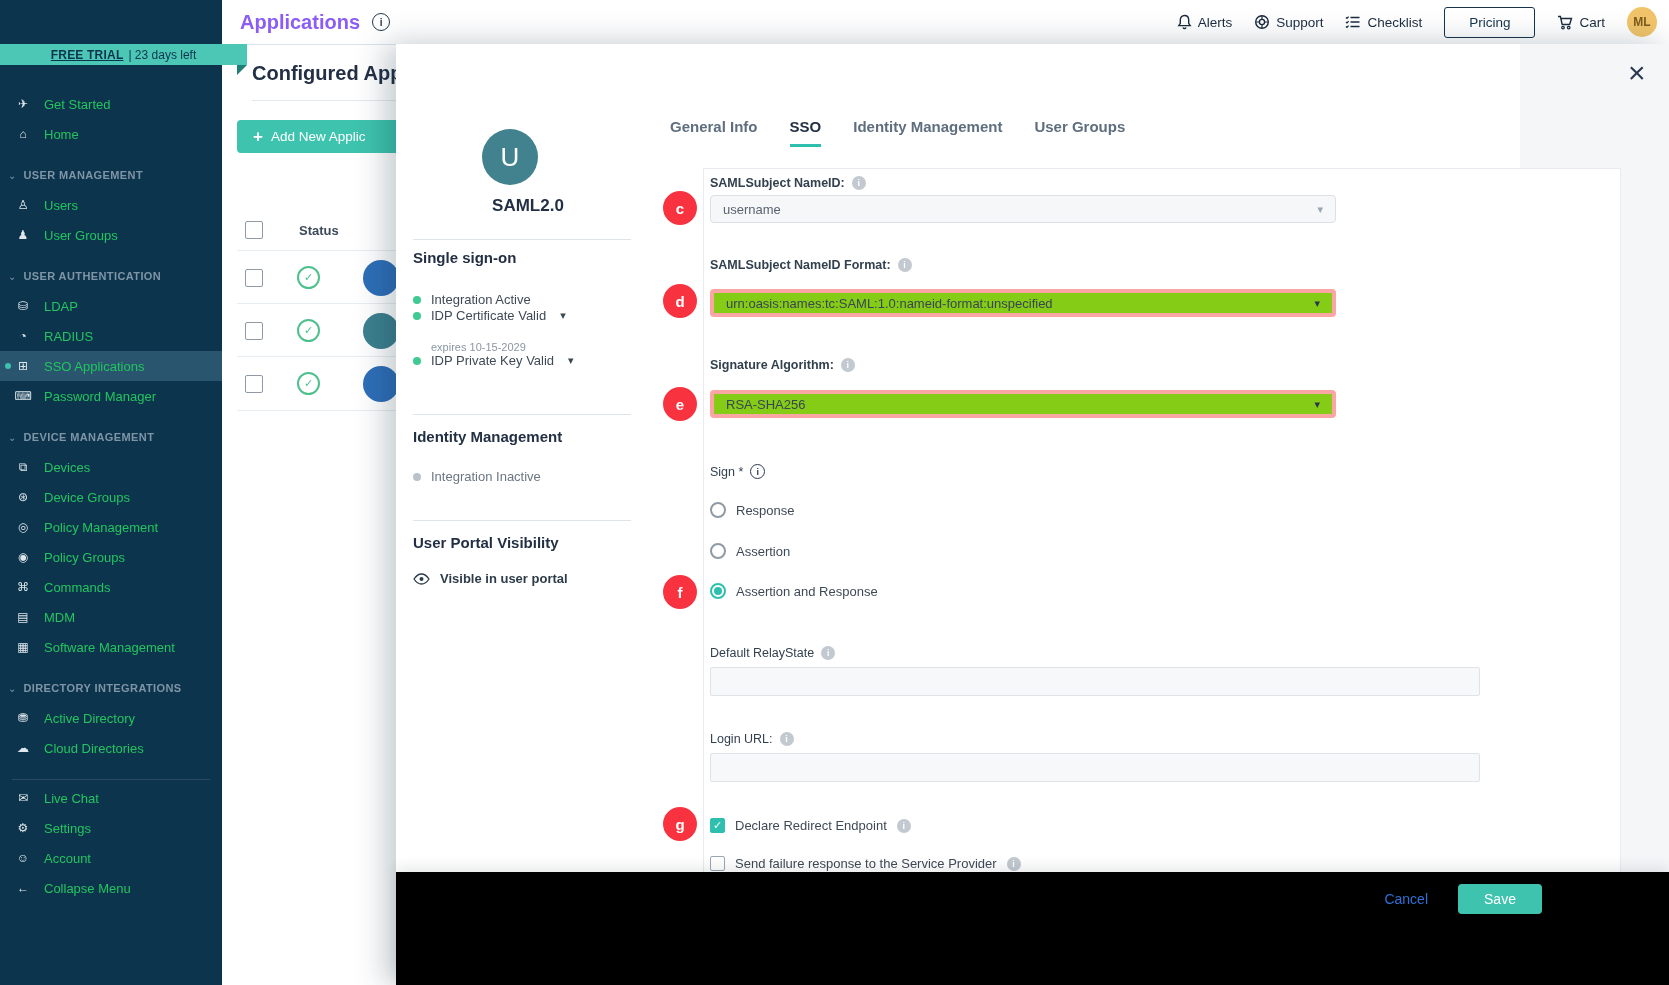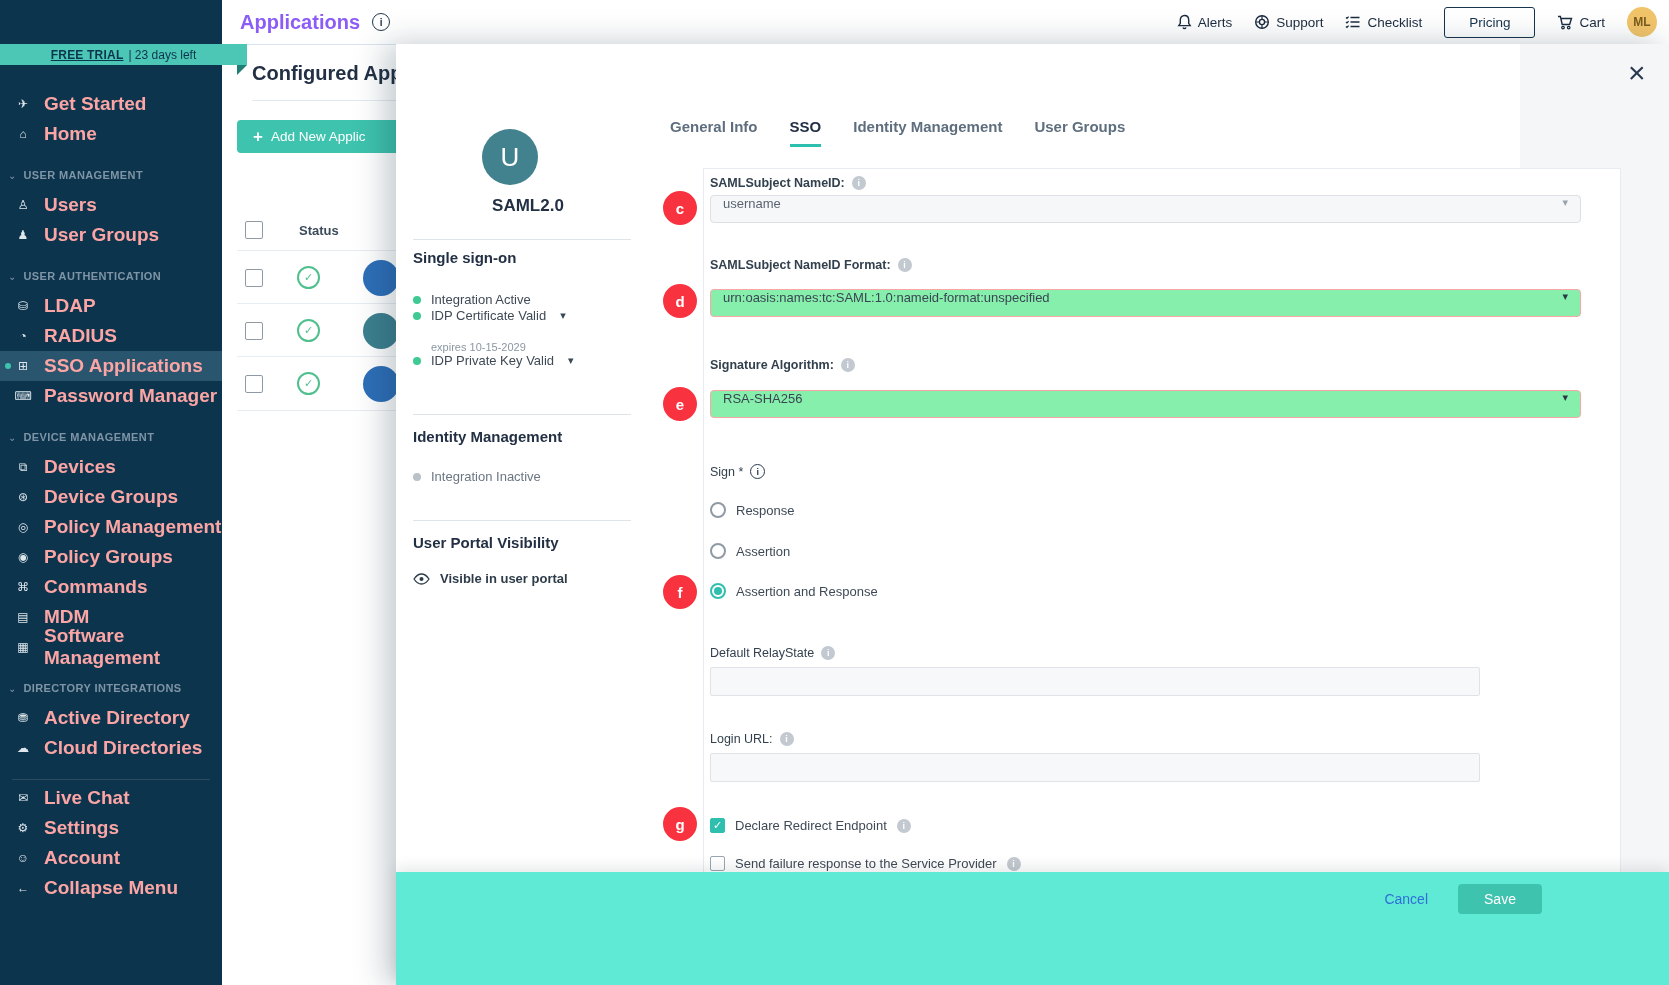--- a/index.html
+++ b/index.html
@@ -13,21 +13,21 @@
   .logo-row{height:44px;display:flex;align-items:center;padding-left:14px;gap:8px;}
   .logo-text{color:#fff;font-weight:bold;font-size:19px;letter-spacing:.2px;}
   .trial-banner{position:absolute;left:0;top:44px;width:247px;height:21px;background:#4cc7b6;
     display:flex;align-items:center;justify-content:center;font-size:12px;color:#0d344d;z-index:4;}
   .trial-banner b{text-decoration:underline;margin-right:5px;letter-spacing:.2px;}
   .trial-fold{position:absolute;left:237px;top:65px;width:0;height:0;
     border-top:10px solid #1f7f74;border-right:10px solid transparent;z-index:4;}
   .nav{position:absolute;left:0;top:89px;width:222px;}
   .sb-item{height:30px;display:flex;align-items:center;padding-left:14px;gap:12px;cursor:pointer;position:relative;}
   .sb-item .ic{width:18px;text-align:center;font-size:12px;color:#dfe7ec;flex:0 0 18px;}
-  .sb-item .lb{font-size:19px;font-weight:bold;color:#fca5a5;}
+  .sb-item .lb{font-size:13px;font-weight:normal;color:#22c55e;}
   .sb-item.active{background:#29556e;}
   .sb-item.active .adot{position:absolute;left:5px;top:12px;width:6px;height:6px;border-radius:50%;background:#3ec3ae;}
   .sb-sec{height:30px;display:flex;align-items:center;padding-left:8px;gap:7px;margin-top:11px;cursor:pointer;}
   .sb-sec .chev{color:#7f95a6;font-size:10px;}
   .sb-sec .st{font-size:11px;font-weight:bold;color:#7f95a6;letter-spacing:.4px;}
   .sb-div{height:1px;background:#2a4a60;margin:16px 12px 3px 12px;}
   
   .header{position:absolute;left:222px;top:0;width:1447px;height:44px;background:#fff;
     border-bottom:1px solid #d8e4f0;display:flex;align-items:center;z-index:2;}
   .page-title{font-size:20px;font-weight:bold;color:#8b5cf6;margin-left:18px;}
@@ -78,40 +78,40 @@
   .tabs{position:absolute;left:274px;top:74px;display:flex;gap:32px;font-size:15px;font-weight:bold;}
   .tab{color:#5e6e7e;cursor:pointer;padding-bottom:9px;}
   .tab.active{color:#233044;border-bottom:3px solid #2fbfae;}
   
   .card{position:absolute;left:307px;top:124px;width:918px;height:706px;background:#fff;border:1px solid #e8ebef;box-sizing:border-box;}
   .f-label{position:absolute;left:314px;font-size:12.5px;font-weight:bold;color:#33414e;display:flex;align-items:center;gap:7px;}
   .info{width:14px;height:14px;border-radius:50%;background:#c3c9d0;color:#fff;font-size:9px;font-weight:bold;
     display:flex;align-items:center;justify-content:center;font-style:normal;}
   .info-outline{width:15px;height:15px;border-radius:50%;border:1.6px solid #2a3950;color:#2a3950;font-size:9px;font-weight:bold;
     display:flex;align-items:center;justify-content:center;box-sizing:border-box;}
-  .sel{position:absolute;left:314px;width:871px;height:28px;box-sizing:border-box;border-radius:4px;
-    display:flex;padding:0 12px;font-size:13px;cursor:pointer;}
+  .sel{position:absolute;left:314px;width:626px;height:28px;box-sizing:border-box;border-radius:4px;
+    display:flex;align-items:center;padding:0 12px;font-size:13px;cursor:pointer;}
   .sel .arrow{margin-left:auto;font-size:11px;}
   .sel.disabled{background:#f6f7f9;border:1px solid #dcdfe4;color:#5a6470;cursor:default;}
   .sel.disabled .arrow{color:#9aa4ae;}
-  .sel.enabled{background:#86efac;border:1px solid #fca5a5;color:#3a4553;}
+  .sel.enabled{background:#84cc16;border:4px solid #fca5a5;color:#3a4553;}
   .sel.enabled .arrow{color:#2a3947;}
   .txt{position:absolute;left:314px;width:770px;height:29px;box-sizing:border-box;background:#f7f8fa;
     border:1px solid #dfe2e7;border-radius:2px;font-size:13px;color:#3a4553;padding:0 10px;outline:none;}
   .radio-row{position:absolute;left:314px;display:flex;align-items:center;gap:10px;font-size:13px;color:#3f4a56;cursor:pointer;}
   .radio{width:16px;height:16px;border:2px solid #8f9aa5;border-radius:50%;box-sizing:border-box;background:#fff;}
   .radio.checked{border-color:#2fbfae;display:flex;align-items:center;justify-content:center;}
   .radio.checked::after{content:"";width:8px;height:8px;border-radius:50%;background:#2fbfae;}
   .cb-row{position:absolute;left:314px;display:flex;align-items:center;gap:10px;font-size:13px;color:#3f4a56;cursor:pointer;}
   .cb{width:15px;height:15px;border:1.5px solid #9aa6b2;border-radius:2px;background:#fff;box-sizing:border-box;}
   .cb.checked{background:#2fbfae;border-color:#2fbfae;color:#fff;font-size:11px;display:flex;align-items:center;justify-content:center;}
   .badge{position:absolute;left:267px;width:34px;height:34px;border-radius:50%;background:#f8333f;color:#fff;
     font-size:15px;font-weight:bold;display:flex;align-items:center;justify-content:center;z-index:11;}
   
-  .m-footer{position:absolute;left:0;bottom:0;width:1273px;height:113px;background:#5eead4;z-index:12;
+  .m-footer{position:absolute;left:0;bottom:0;width:1273px;height:113px;background:#000000;z-index:12;
     box-shadow:0 -5px 12px rgba(30,40,50,.10);display:flex;justify-content:flex-end;align-items:flex-start;
     gap:30px;padding-top:12px;padding-right:127px;box-sizing:border-box;}
   .cancel-link{color:#2f6fd6;font-size:14px;line-height:30px;cursor:pointer;}
   .save-btn{width:84px;height:30px;background:#3ec3ae;border:none;border-radius:4px;color:#fff;font-size:14px;cursor:pointer;}
   svg{display:block;}
 </style>
 </head>
 <body>
 
 <div class="sidebar">

